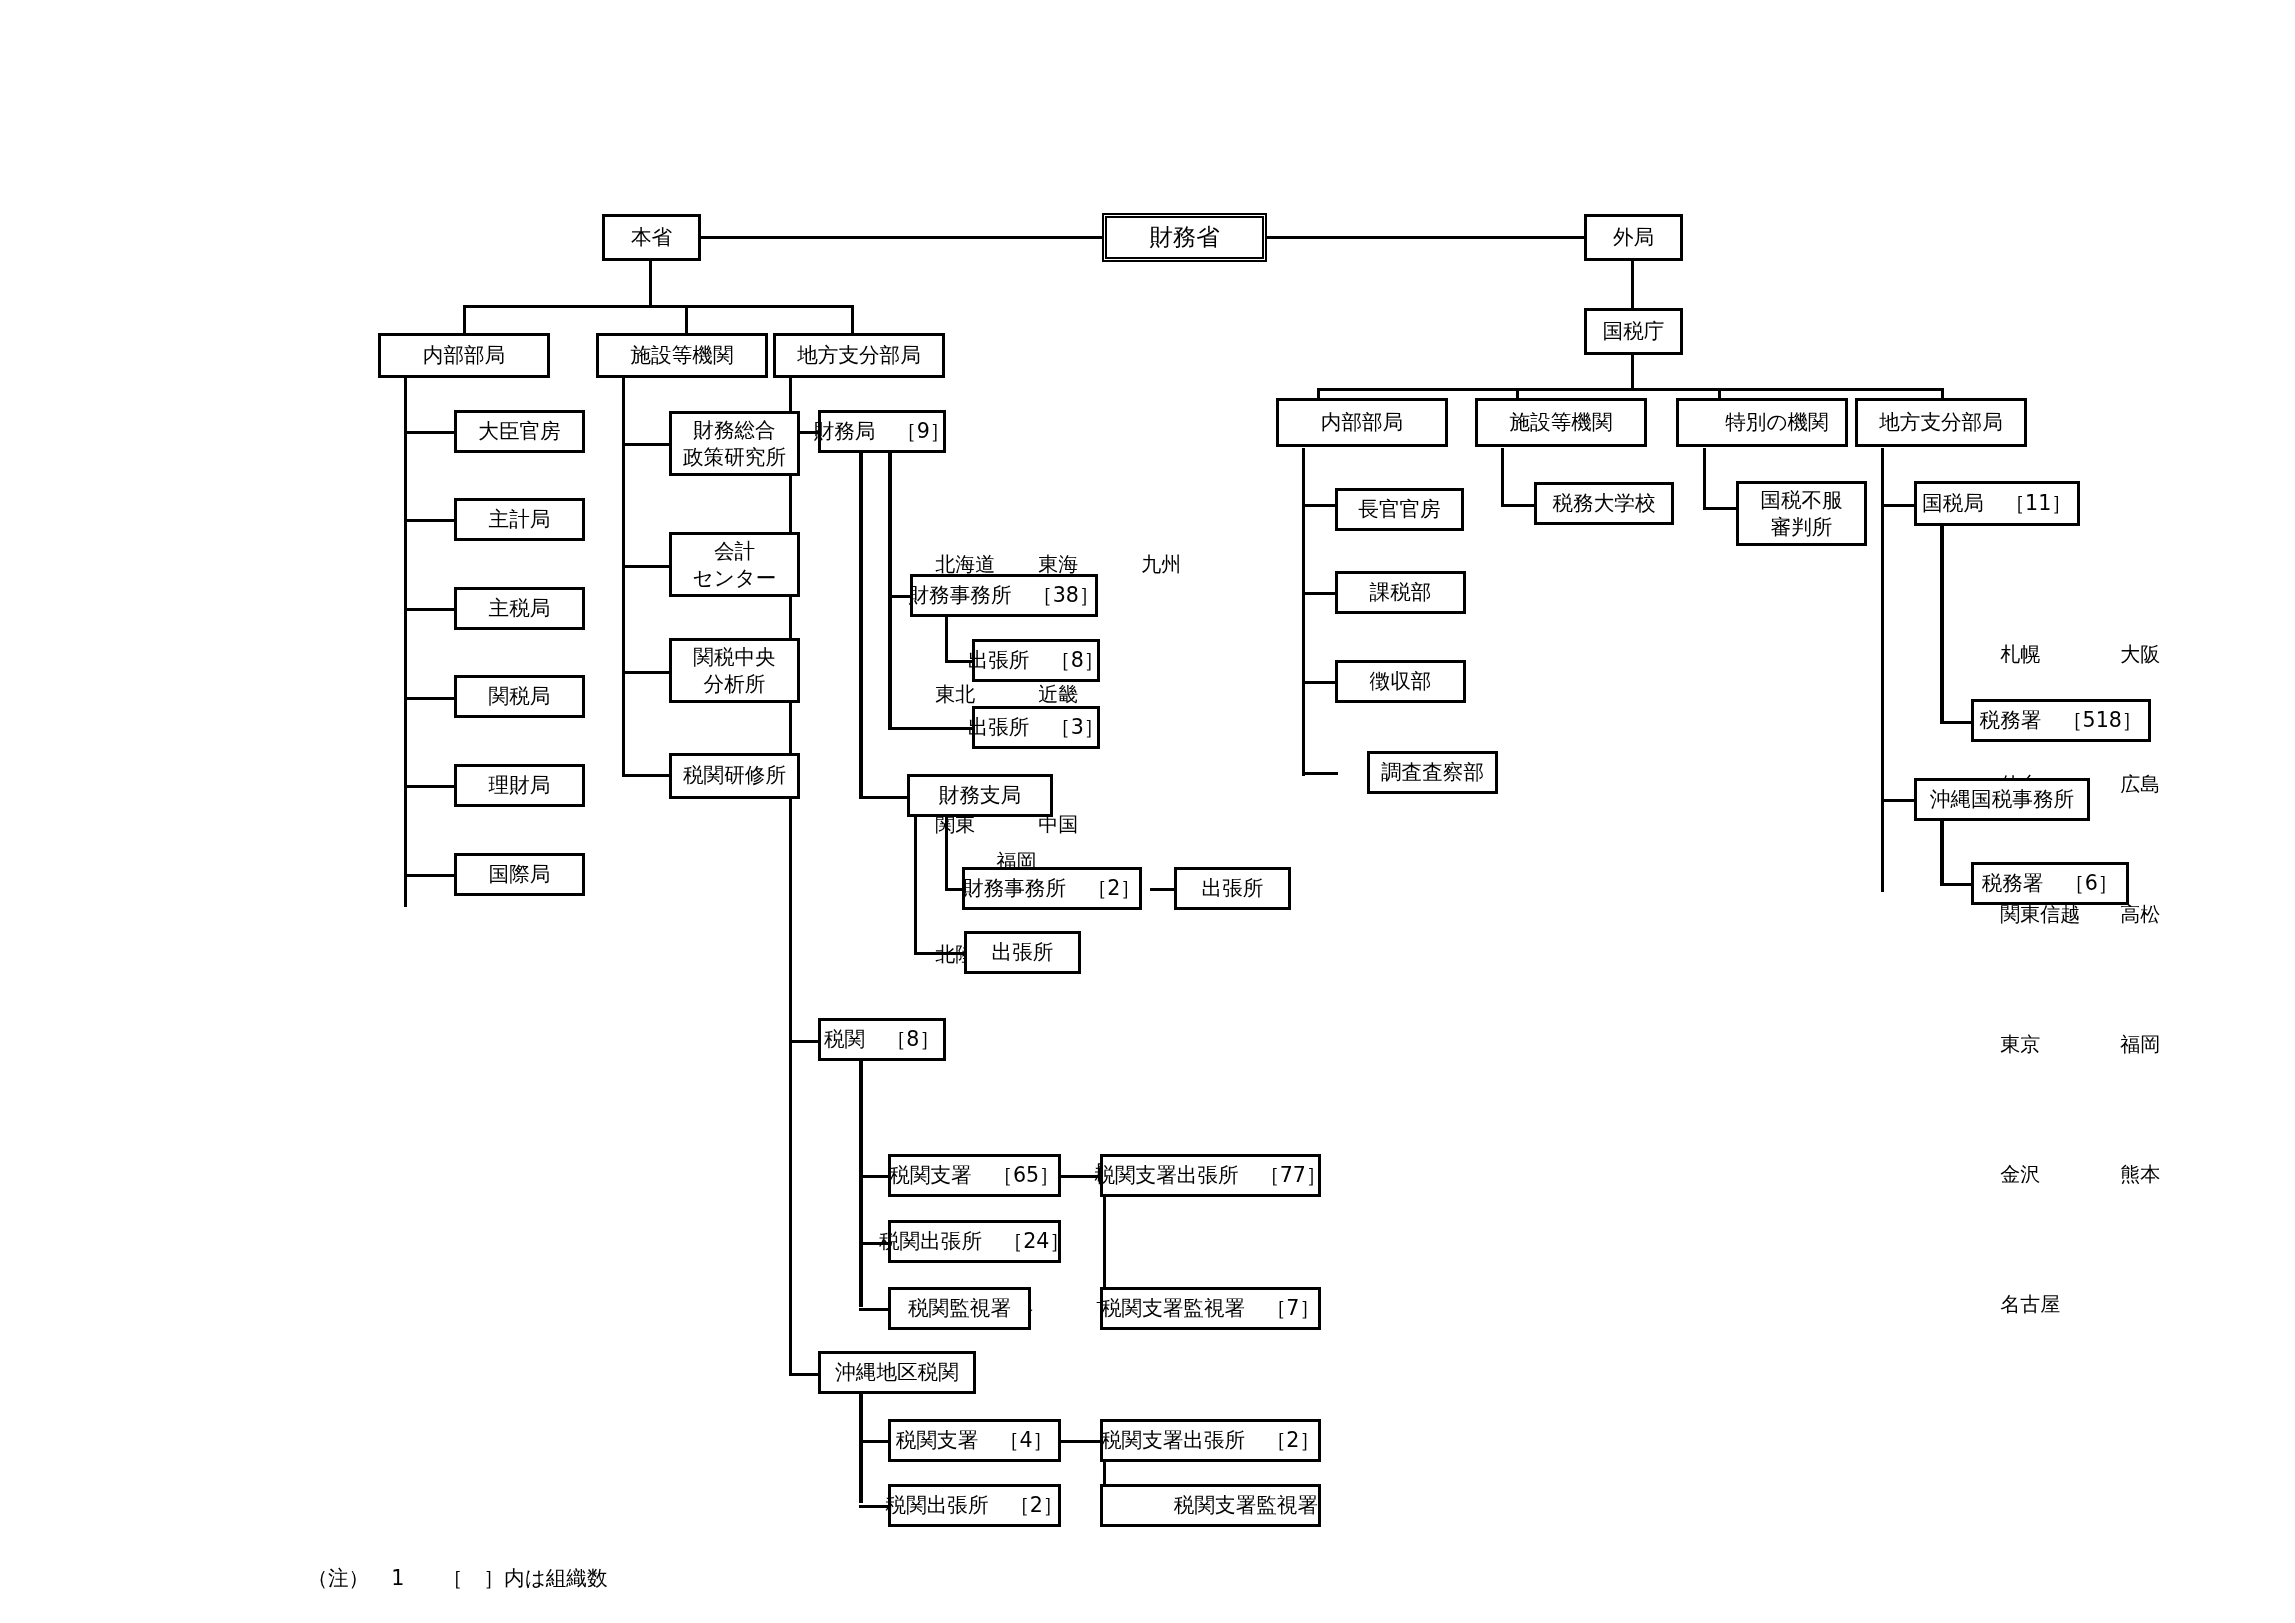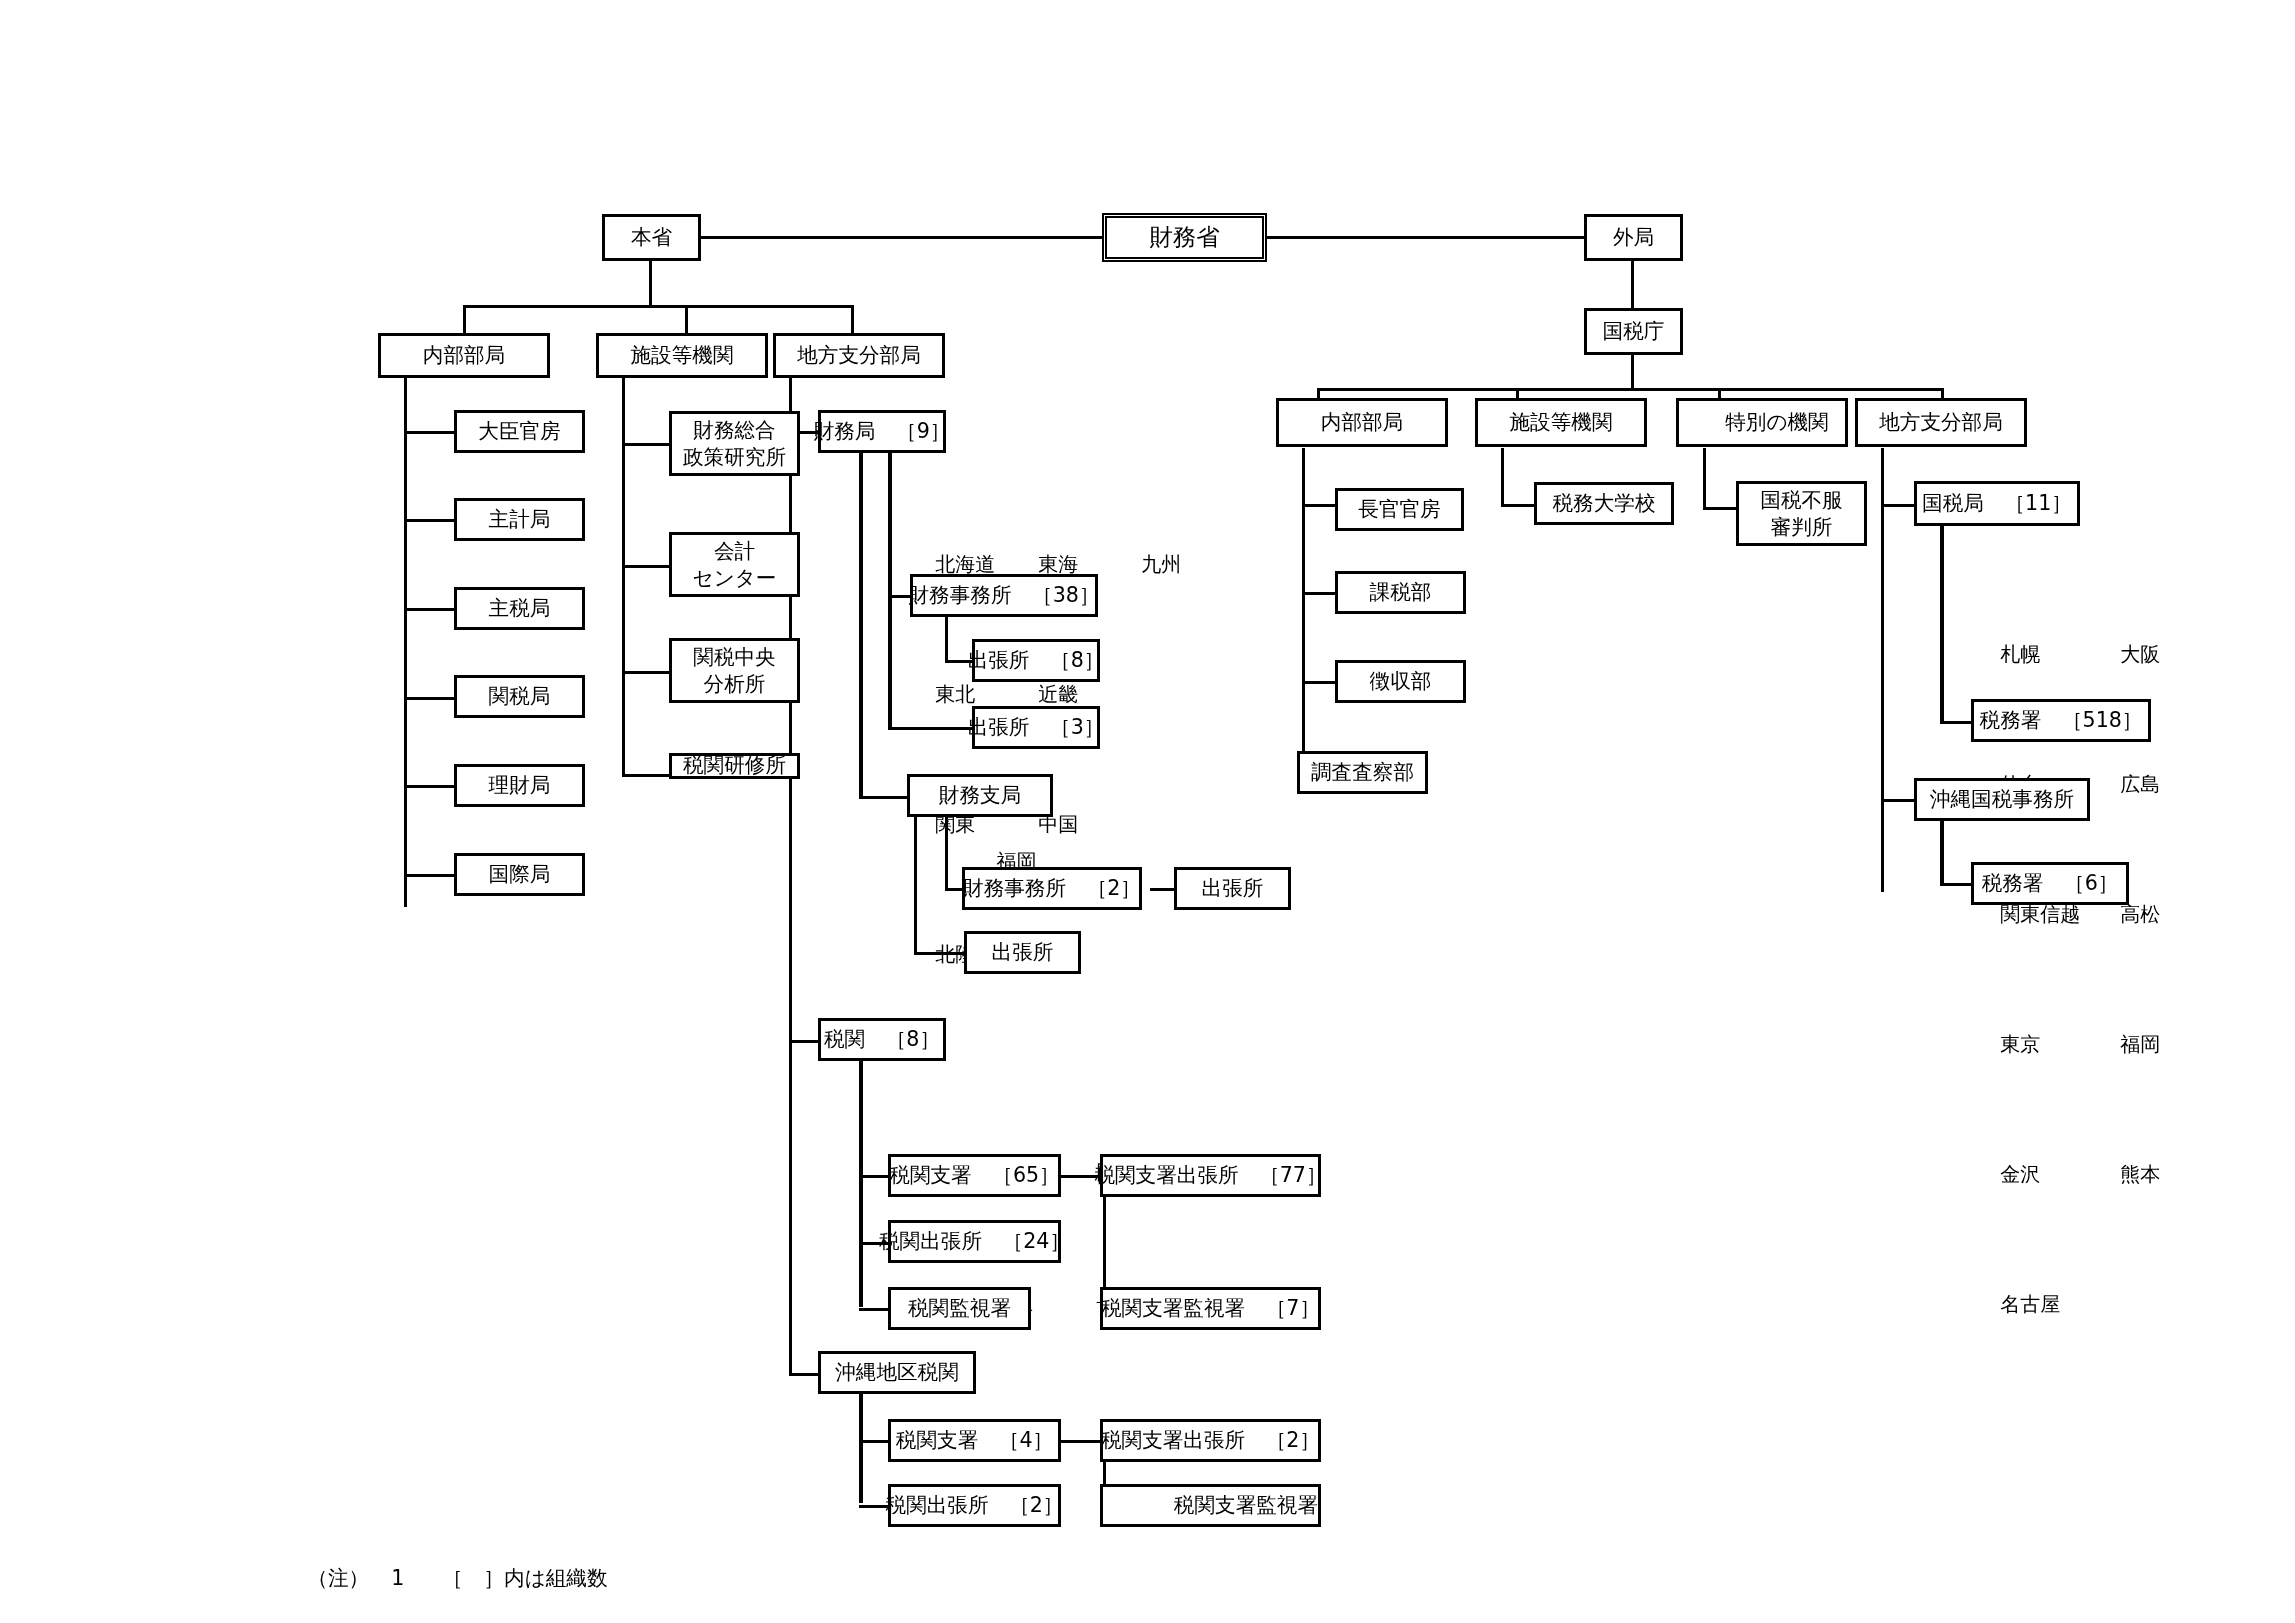--- a/index.html
+++ b/index.html
@@ -168,21 +168,21 @@
 センター</span>
   </div>
 
   <div class="ln lnh" style="left:622px; top:671px; width:49px;"></div>
   <div class="box two-line" style="left:669px; top:638px; width:131px; height:65px;">
     <span>関税中央
 分析所</span>
   </div>
 
   <div class="ln lnh" style="left:622px; top:774px; width:49px;"></div>
-  <div class="box" style="left:669px; top:753px; width:131px; height:26px;">
+  <div class="box" style="left:669px; top:753px; width:131px; height:46px;">
     <span>税関研修所</span>
   </div>
 
   <div class="ln lnv" style="left:789px; top:378px; height:998px;"></div>
 
   <div class="ln lnh" style="left:789px; top:431px; width:32px;"></div>
   <div class="box" style="left:818px; top:410px; width:128px; height:43px;">
     <span>財務局　［9］</span>
   </div>
 
@@ -353,21 +353,21 @@
   <div class="box" style="left:1335px; top:571px; width:131px; height:43px;">
     <span>課税部</span>
   </div>
 
   <div class="ln lnh" style="left:1302px; top:681px; width:36px;"></div>
   <div class="box" style="left:1335px; top:660px; width:131px; height:43px;">
     <span>徴収部</span>
   </div>
 
   <div class="ln lnh" style="left:1302px; top:772px; width:36px;"></div>
-  <div class="box" style="left:1297px; top:751px; width:131px; height:43px;">
+  <div class="box" style="left:1367px; top:751px; width:131px; height:43px;">
     <span>調査査察部</span>
   </div>
 
   <div class="ln lnv" style="left:1501px; top:448px; height:58px;"></div>
   <div class="ln lnh" style="left:1501px; top:504px; width:36px;"></div>
   <div class="box" style="left:1534px; top:482px; width:140px; height:43px;">
     <span>税務大学校</span>
   </div>
 
   <div class="ln lnv" style="left:1703px; top:448px; height:62px;"></div>

